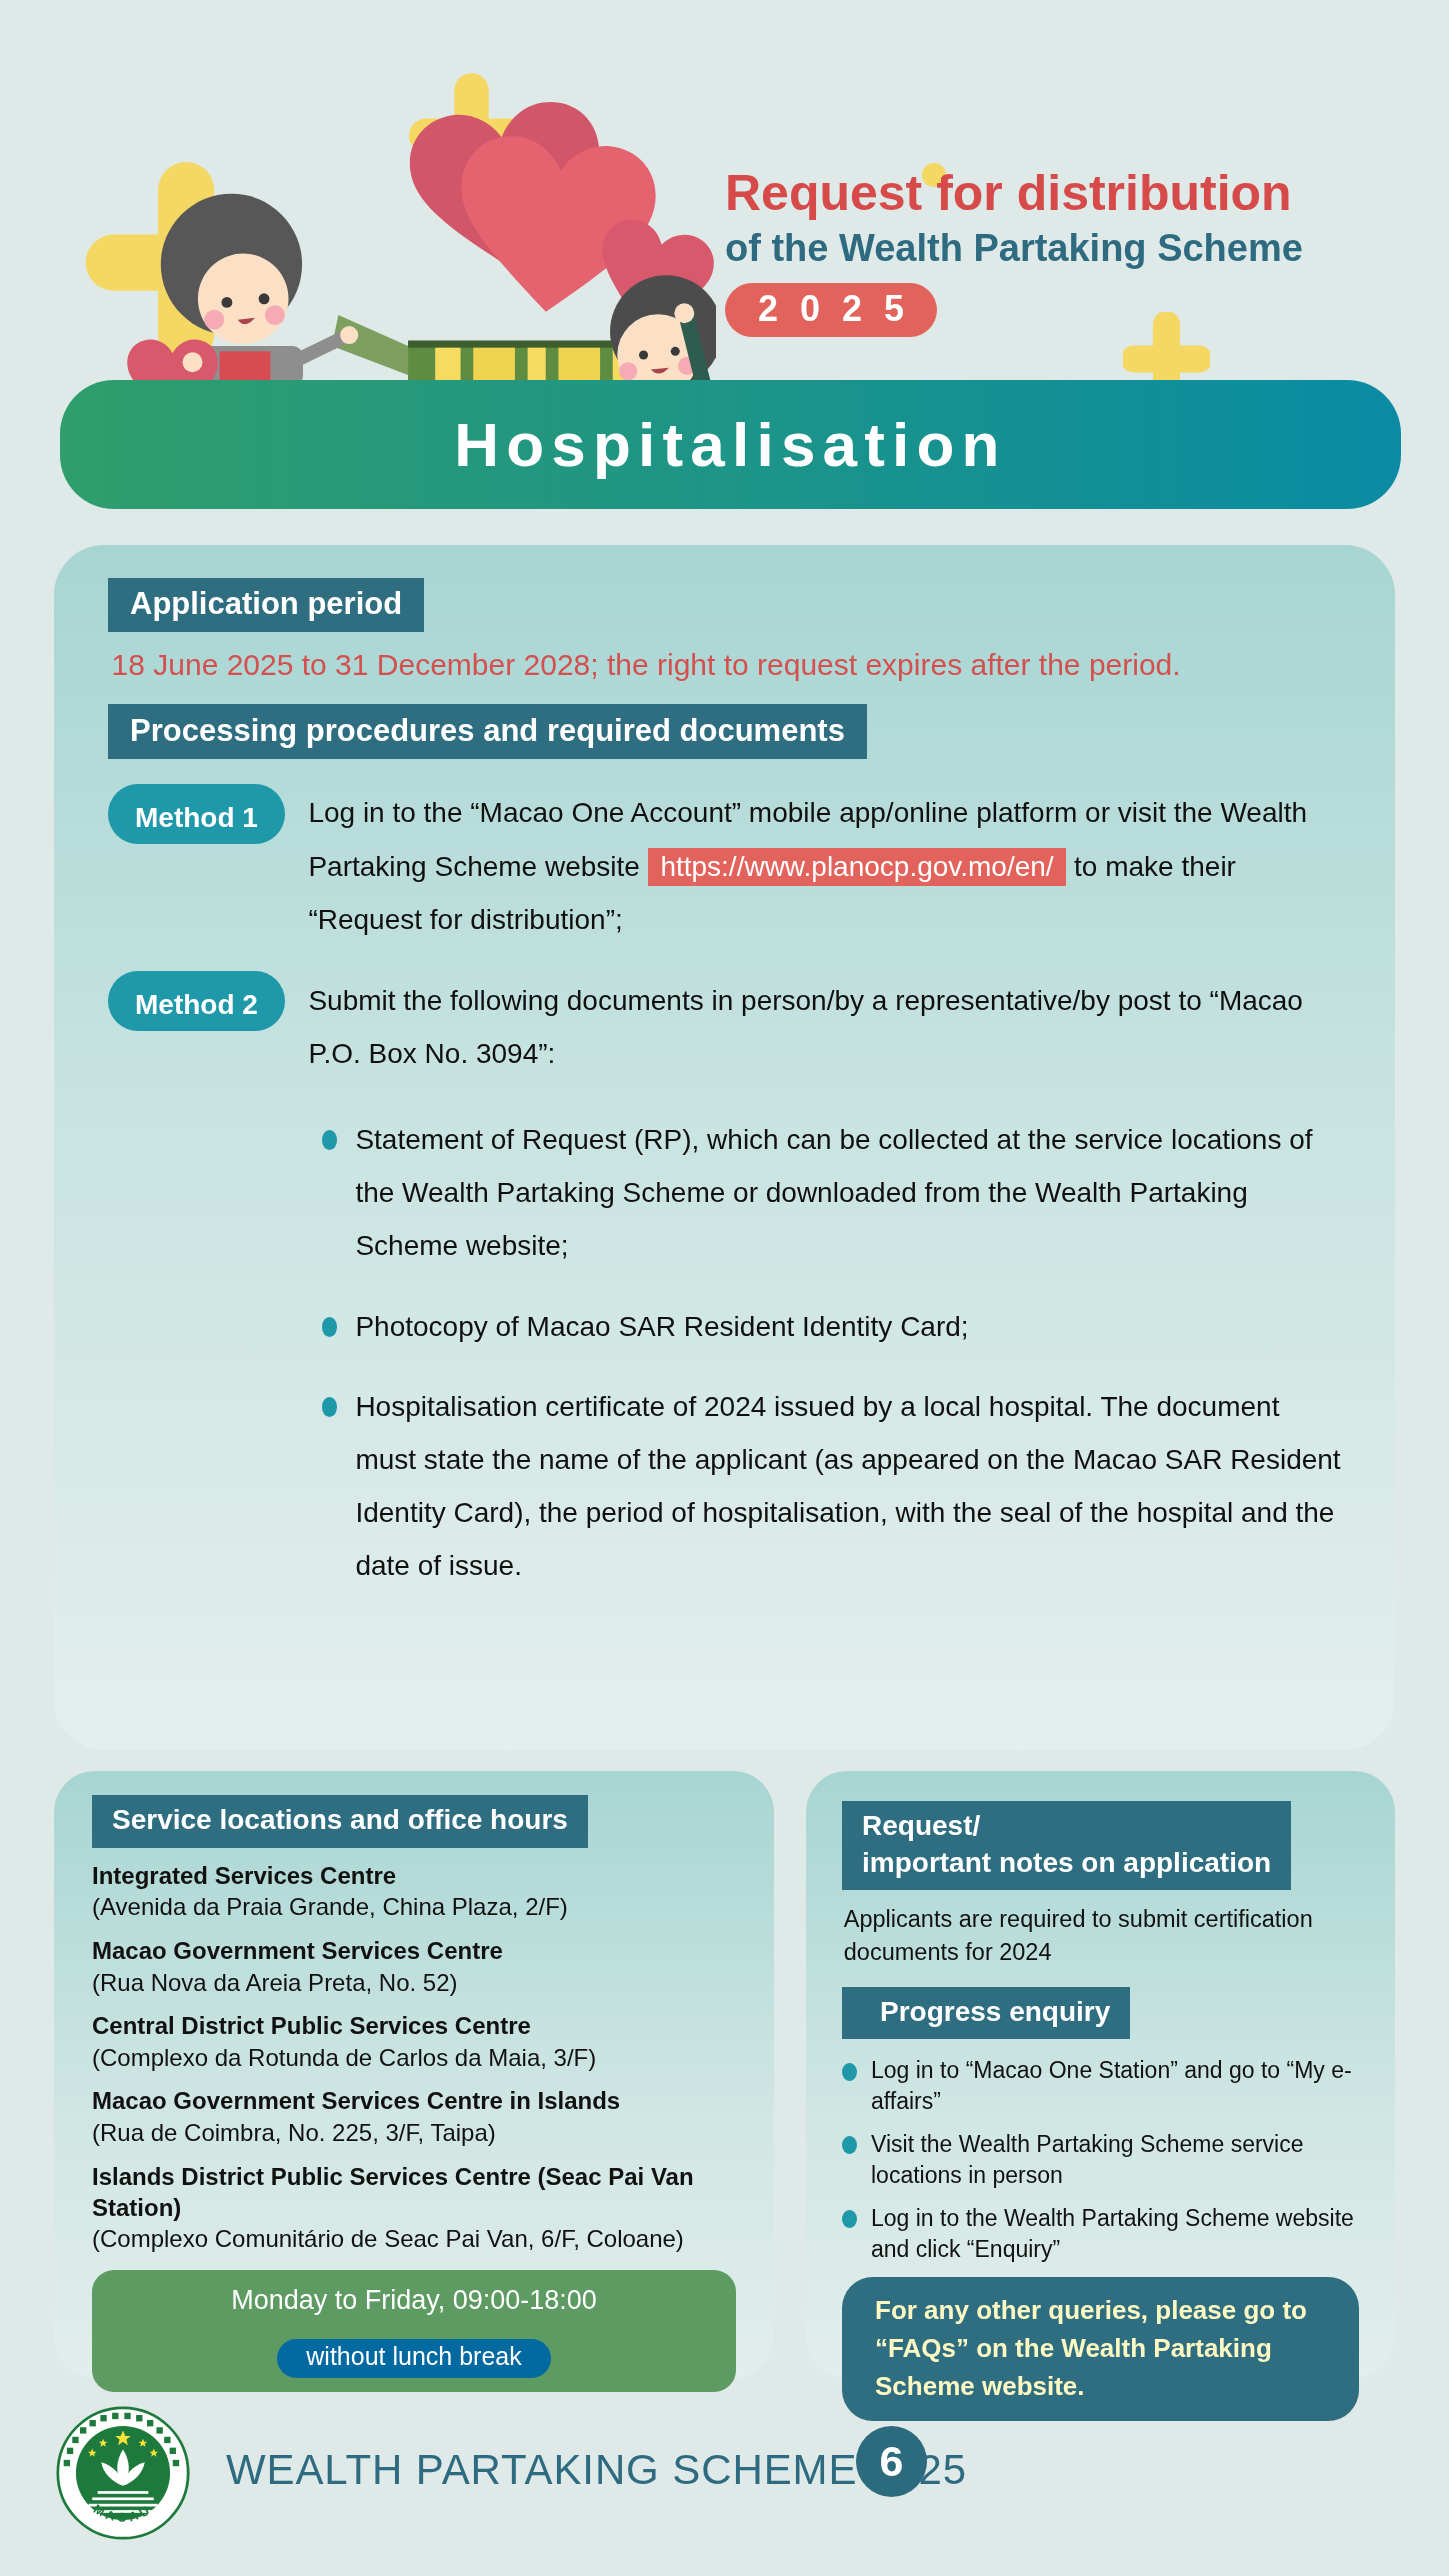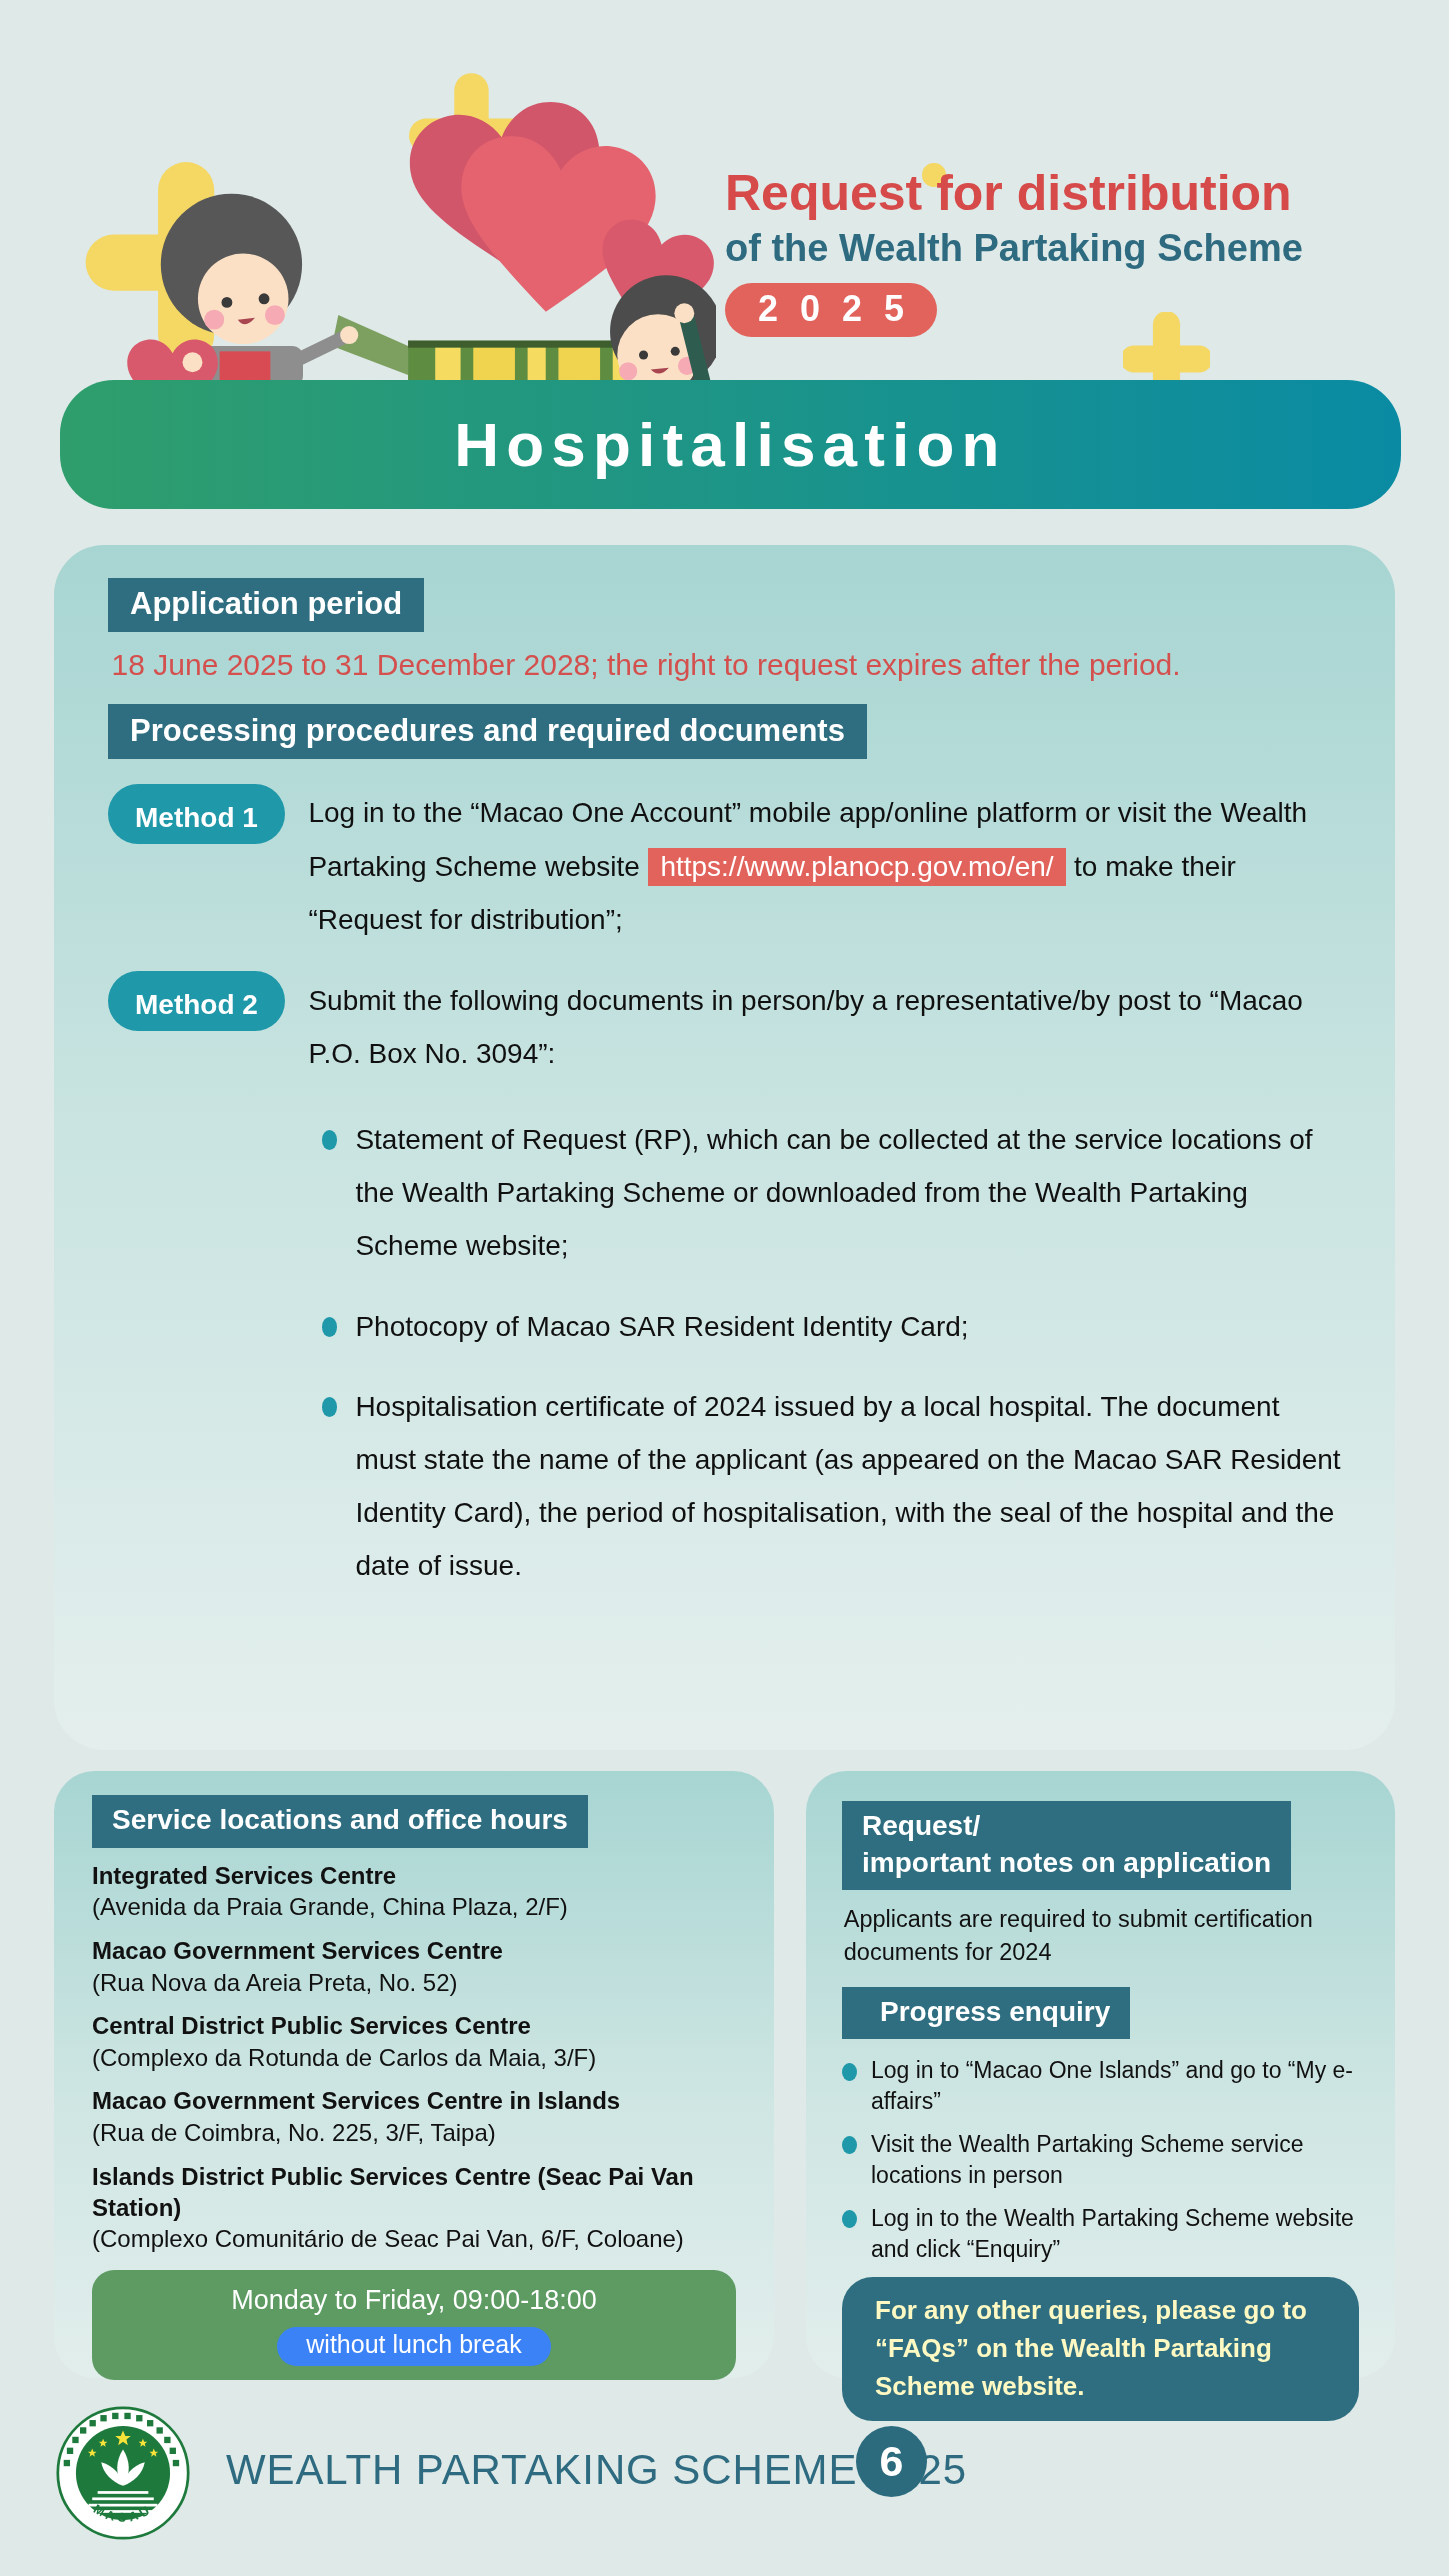--- a/index.html
+++ b/index.html
@@ -38,21 +38,21 @@
   .card{position:absolute;border-radius:41px;background:linear-gradient(180deg,#a7d5d2 0%,#cfe6e3 55%,#e2eeec 100%);box-sizing:border-box;}
   .card-left{left:54px;top:1771px;width:720px;height:607px;padding:24px 38px;}
   .card-right{left:806px;top:1771px;width:589px;height:607px;padding:30px 36px;}
   .card-heading{display:inline-block;background:#2e6e80;color:#ffffff;font-weight:bold;font-size:28px;padding:7.2px 20px 9px;line-height:1.3;}
   .location{margin-top:12.7px;}
   .location:first-of-type{margin-top:20px;}
   .loc-name{font-weight:bold;font-size:24px;color:#111111;line-height:1.3;}
   .loc-addr{font-size:24px;color:#111111;line-height:1.3;}
   .hours-box{margin-top:16.3px;background:#5d9b63;border-radius:22px;padding:14.5px 0 14.5px;text-align:center;}
   .hours-text{color:#ffffff;font-size:27px;}
-  .lunch-pill{display:inline-block;margin-top:11px;background:#3b82f6;color:#ffffff;font-size:25px;padding:3.6px 29px 6.3px;border-radius:23.5px;}
+  .lunch-pill{display:inline-block;margin-top:23px;background:#0369a1;color:#ffffff;font-size:25px;padding:3.6px 29px 6.3px;border-radius:23.5px;}
 
   .remarks-note{font-size:23.5px;color:#111111;line-height:1.4;margin:12.7px 0 16.3px 1.8px;max-width:507px;}
   .enquiry-heading{margin-top:1.8px;padding-left:38px;}
   .enquiry-list{margin-top:16.3px;}
   .enquiry-item{display:flex;gap:14.5px;font-size:23px;line-height:1.35;color:#111111;margin-bottom:11.8px;max-width:512px;}
   .enquiry-dot{flex:0 0 auto;width:14.5px;height:18px;border-radius:50%;background:#1f98a9;margin-top:7.2px;}
   .faq-box{margin-top:1px;background:#2e6e80;border-radius:31px;padding:15.4px 25px 15.4px 33px;color:#fef9c3;font-weight:bold;font-size:26px;line-height:1.45;}
 
   
   .footer-logo{position:absolute;left:56px;top:2406px;width:134px;height:134px;}
@@ -211,21 +211,21 @@
       <span>Request/</span><br>
       <span>important notes on application</span>
     </div>
     <div class="remarks-note">Applicants are required to submit certification documents for 2024</div>
 
     <div class="card-heading enquiry-heading">Progress enquiry</div>
 
     <div class="enquiry-list">
       <div class="enquiry-item">
         <span class="enquiry-dot"></span>
-        <span>Log in to “Macao One Islands” and go to “My e-affairs”</span>
+        <span>Log in to “Macao One Station” and go to “My e-affairs”</span>
       </div>
       <div class="enquiry-item">
         <span class="enquiry-dot"></span>
         <span>Visit the Wealth Partaking Scheme service locations in person</span>
       </div>
       <div class="enquiry-item">
         <span class="enquiry-dot"></span>
         <span>Log in to the Wealth Partaking Scheme website and click “Enquiry”</span>
       </div>
     </div>

